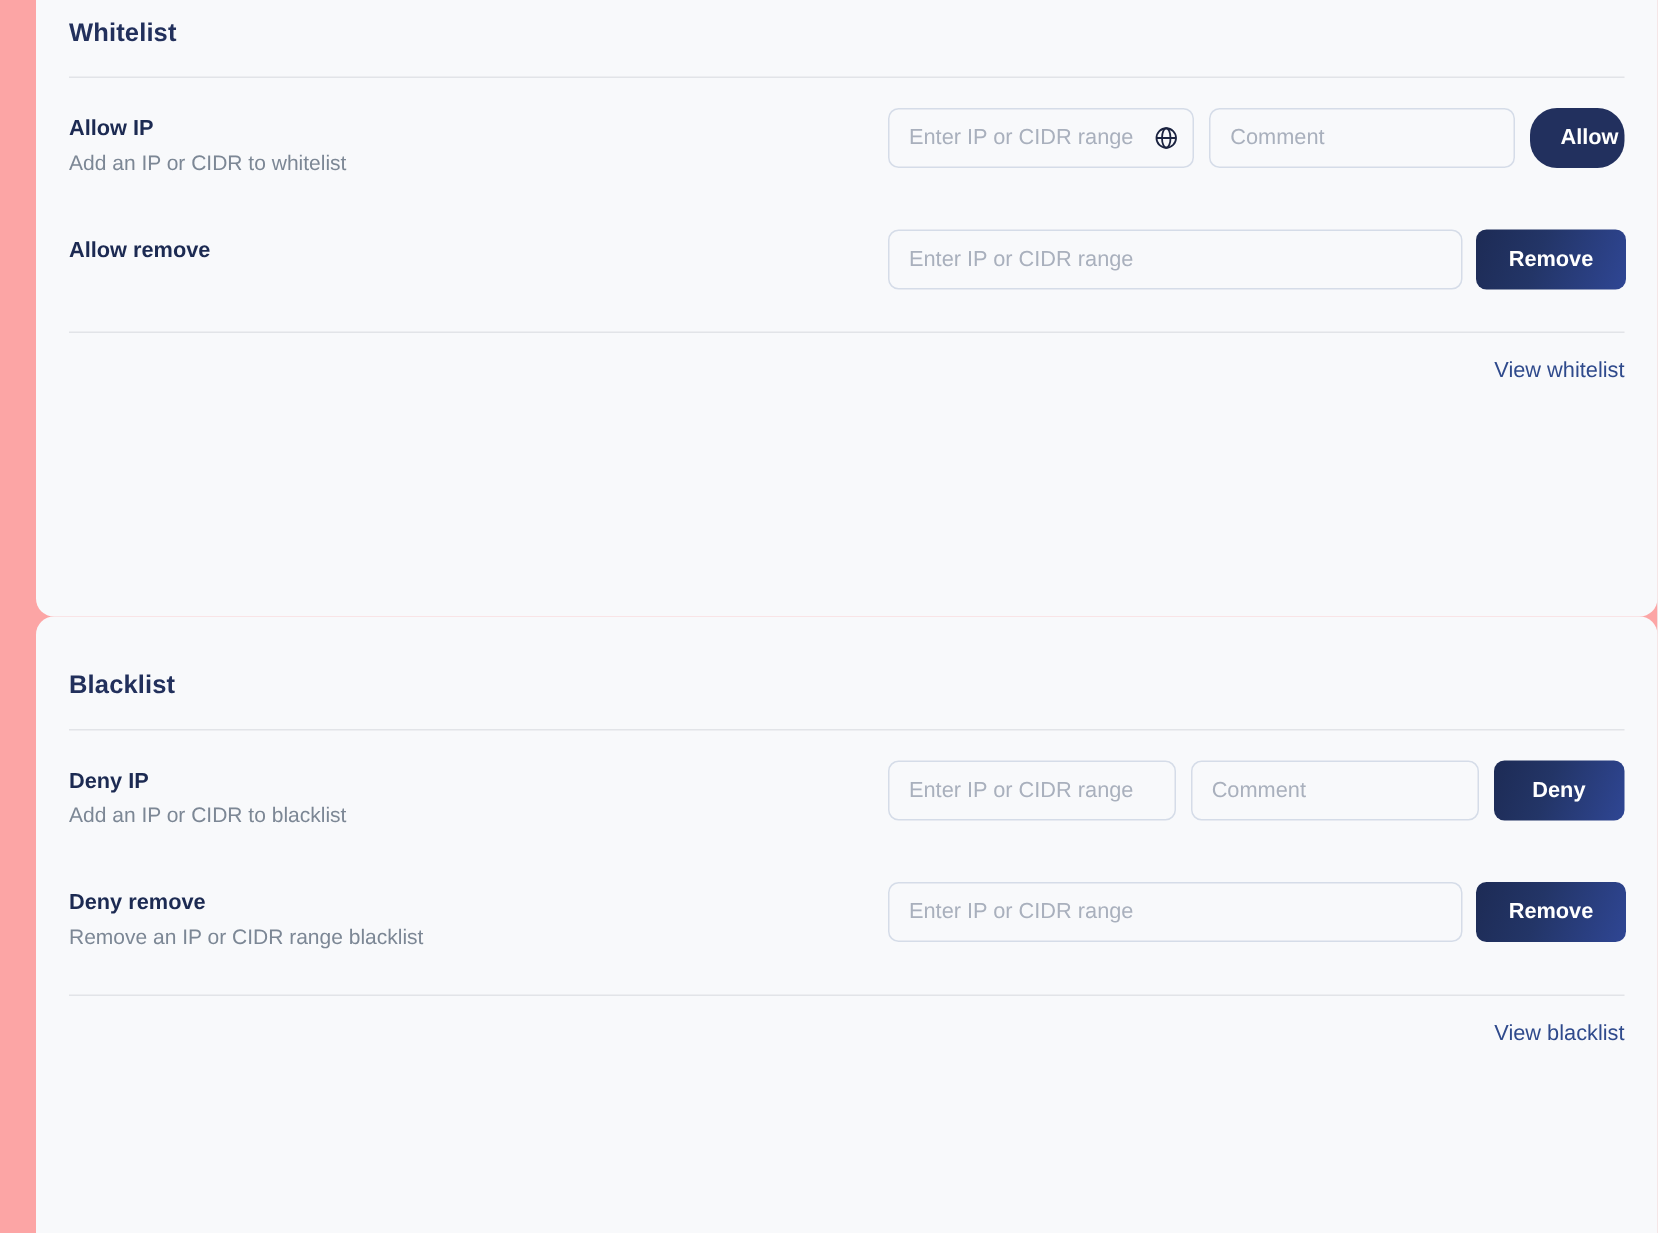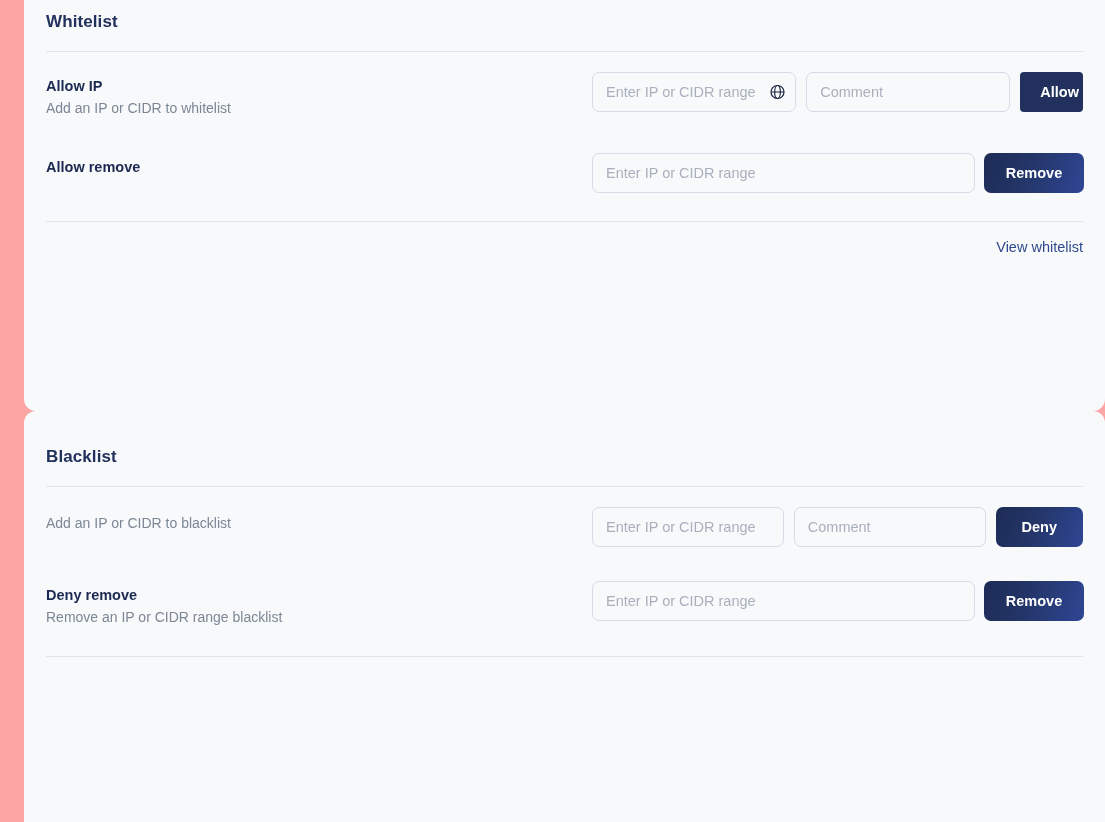--- a/index.html
+++ b/index.html
@@ -116,21 +116,21 @@
     font-size: 14.5px;
     font-weight: bold;
     cursor: pointer;
     height: 40px;
   }
 
   .btn-allow-group {
     display: flex;
     align-items: stretch;
     height: 40px;
-    border-radius: 4px;
+    border-radius: 18px;
     overflow: hidden;
     background: #22305e;
     gap: 38px;
   }
   .btn-allow {
     background: transparent;
     border: none;
     color: #fff;
     font-family: "Liberation Sans", sans-serif;
     font-size: 14.5px;
@@ -246,20 +246,21 @@
     </div>
   </section>
 
   <section class="card" id="card-blacklist">
 
     <div class="card-title">Blacklist</div>
     <div class="divider"></div>
 
     <div class="row">
       <div class="row-labels">
+        <div class="row-title">Deny IP</div>
         <div class="row-desc">Add an IP or CIDR to blacklist</div>
       </div>
       <div class="row-controls">
 
         <div class="field">
           <input class="input no-icon" type="text" placeholder="Enter IP or CIDR range" style="">
         </div>
 
         <div class="field">
           <input class="input no-icon" type="text" placeholder="Comment" style="">
@@ -279,15 +280,18 @@
           <div class="field short">
             <input class="input no-icon" type="text" placeholder="Enter IP or CIDR range" style="">
           </div>
           <button class="btn btn-gradient btn-remove-b">Remove</button>
         </div>
       </div>
     </div>
 
     <div class="divider" style="margin-top:28px;"></div>
 
+    <div class="card-footer" style="padding-top:17px;">
+      <a class="view-link">View blacklist</a>
+    </div>
   </section>
 
 </div>
 
 </body></html>

